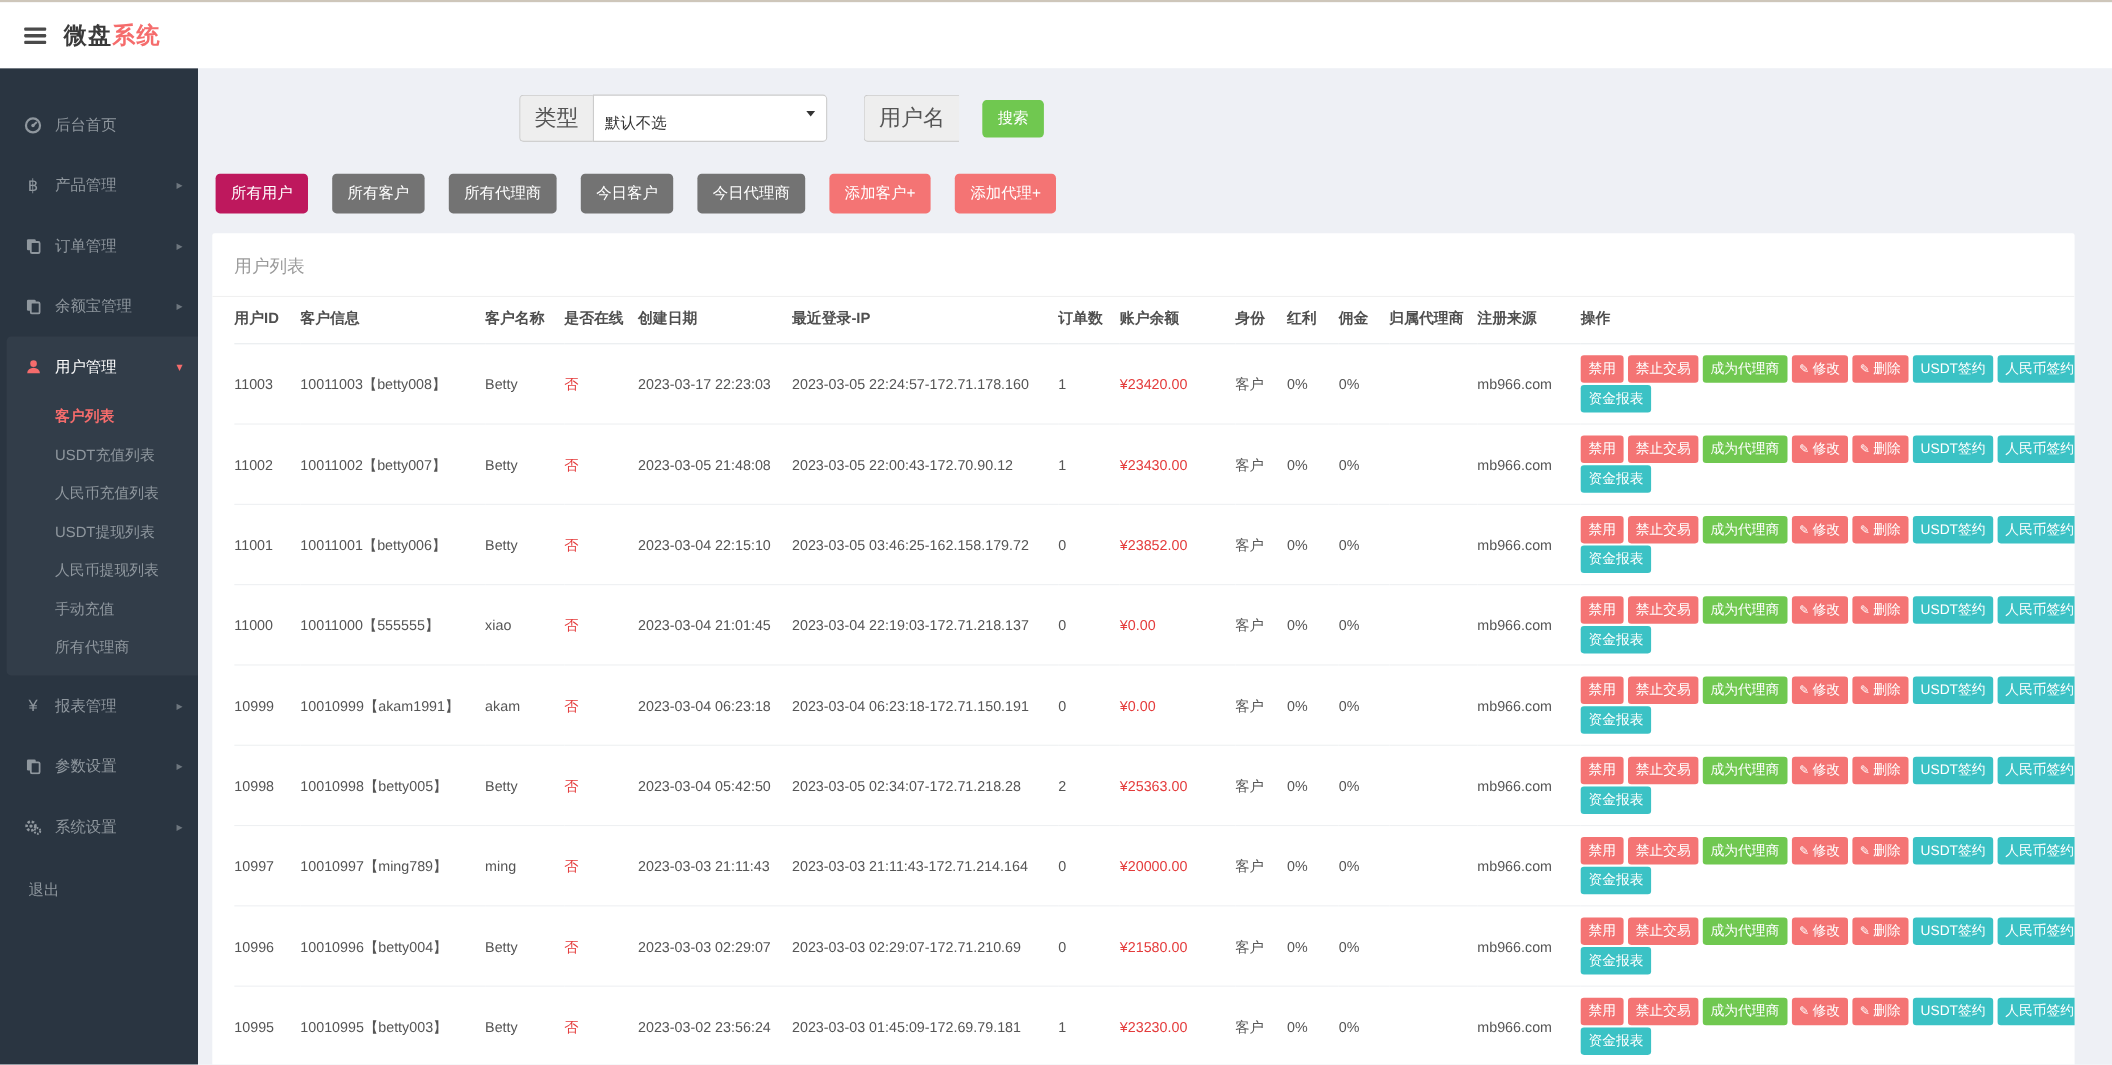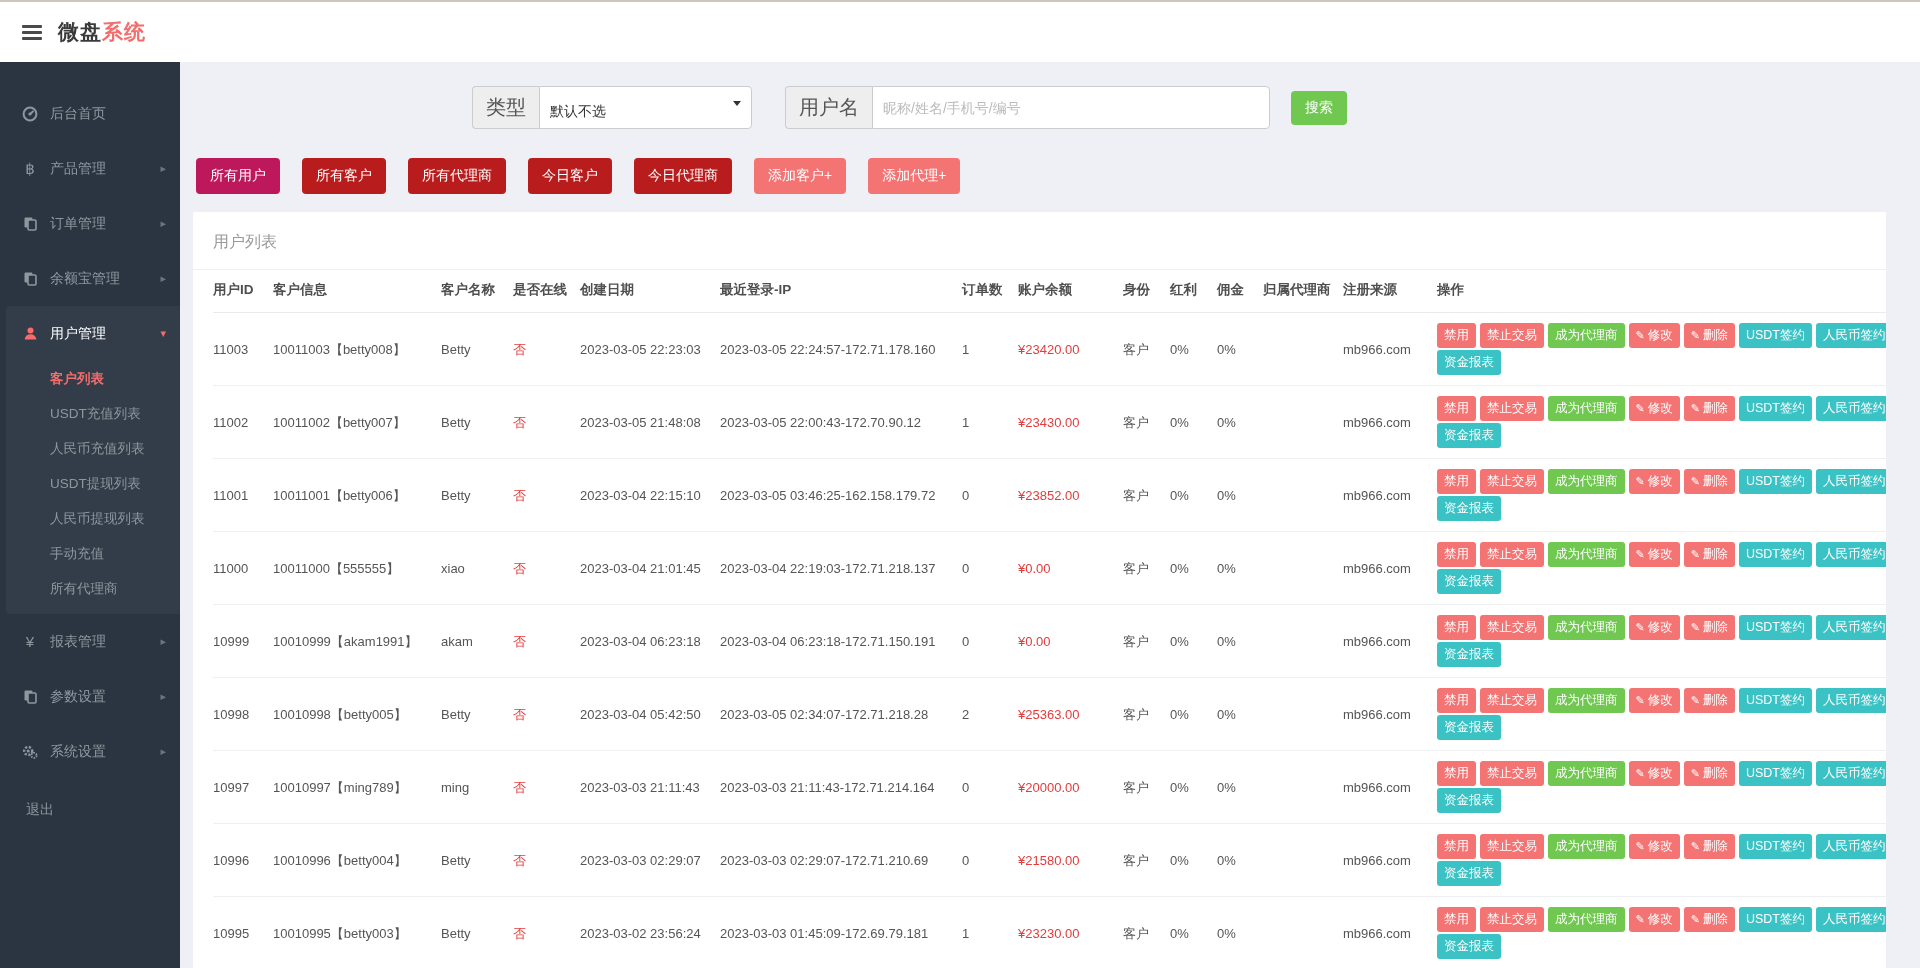--- a/index.html
+++ b/index.html
@@ -43,21 +43,21 @@
   .iselect { width:213px; background:#fff; border:1px solid #ccc; border-radius:0 4px 4px 0; padding:7px 10px; font-size:14px; color:#333; position:relative; cursor:pointer; display:flex; align-items:flex-end; }
   .iselect .caret { position:absolute; right:10px; top:14px; width:0; height:0; border-left:4px solid transparent; border-right:4px solid transparent; border-top:5px solid #333; }
   .itext { width:398px; border:1px solid #ccc; border-radius:0 4px 4px 0; padding:7px 10px; font-size:14px; color:#333; outline:none; }
   .itext::placeholder { color:#bbb; }
   .g2 { margin-left:33px; }
   .search-btn { margin-left:21px; background:#70c850; color:#fff; border:none; border-radius:4px; padding:8px 14px; font-size:14px; cursor:pointer; }
 
   .btn-row { display:flex; gap:22px; margin-top:29px; margin-left:3px; }
   .tbtn { border:none; border-radius:4px; color:#fff; font-size:14px; padding:9px 14px; cursor:pointer; }
   .tbtn.teal { background:#be185d; }
-  .tbtn.green { background:#b91c1c; }
+  .tbtn.green { background:#737373; }
   .tbtn.red { background:#f47474; }
 
   
   .card { background:#fff; margin-top:18px; border-radius:2px; height:760px; overflow:hidden; }
   .card-title { font-size:16px; color:#9a9a9a; padding:20px 20px 16px 20px; border-bottom:1px solid #f0f0f0; }
   table.users { border-collapse:collapse; table-layout:fixed; width:1673px; margin-left:20px; font-size:13px; color:#555; }
   table.users th { text-align:left; vertical-align:bottom; font-size:13.5px; color:#4f4f4f; font-weight:bold; padding:10px 10px 12px 0; line-height:1.5; border-bottom:1px solid #e8ebee; }
   table.users td { vertical-align:middle; padding:8px 10px 8px 0; line-height:1.5; border-bottom:1px solid #eef0f2; height:64px; }
   .col0{width:60px;} .col1{width:168px;} .col2{width:72px;} .col3{width:67px;}
   .col4{width:140px;} .col5{width:242px;} .col6{width:56px;} .col7{width:105px;}
@@ -191,21 +191,20 @@
       <div class="filter-row">
         <div class="igroup">
           <span class="iaddon">类型</span>
           <div class="iselect">
             <span>默认不选</span>
             <span class="caret"></span>
           </div>
         </div>
         <div class="igroup g2">
           <span class="iaddon">用户名</span>
-          <input class="itext" type="text" placeholder="昵称/姓名/手机号/编号" style="">
         </div>
         <button class="search-btn">搜索</button>
       </div>
 
       <div class="btn-row">
         <button class="tbtn teal">所有用户</button>
         <button class="tbtn green">所有客户</button>
         <button class="tbtn green">所有代理商</button>
         <button class="tbtn green">今日客户</button>
         <button class="tbtn green">今日代理商</button>
@@ -233,21 +232,21 @@
                 <th class="col12">注册来源</th>
                 <th class="col13">操作</th>
               </tr>
           </thead>
           <tbody>
               <tr>
                 <td class="col0">11003</td>
                 <td class="col1">10011003【betty008】</td>
                 <td class="col2">Betty</td>
                 <td class="col3 red">否</td>
-                <td class="col4">2023-03-05 22:23:03</td>
+                <td class="col4">2023-03-17 22:23:03</td>
                 <td class="col5">2023-03-05 22:24:57-172.71.178.160</td>
                 <td class="col6">1</td>
                 <td class="col7 red">¥23420.00</td>
                 <td class="col8">客户</td>
                 <td class="col9">0%</td>
                 <td class="col10">0%</td>
                 <td class="col11"></td>
                 <td class="col12">mb966.com</td>
                 <td class="col13">
                   <div class="aline">

